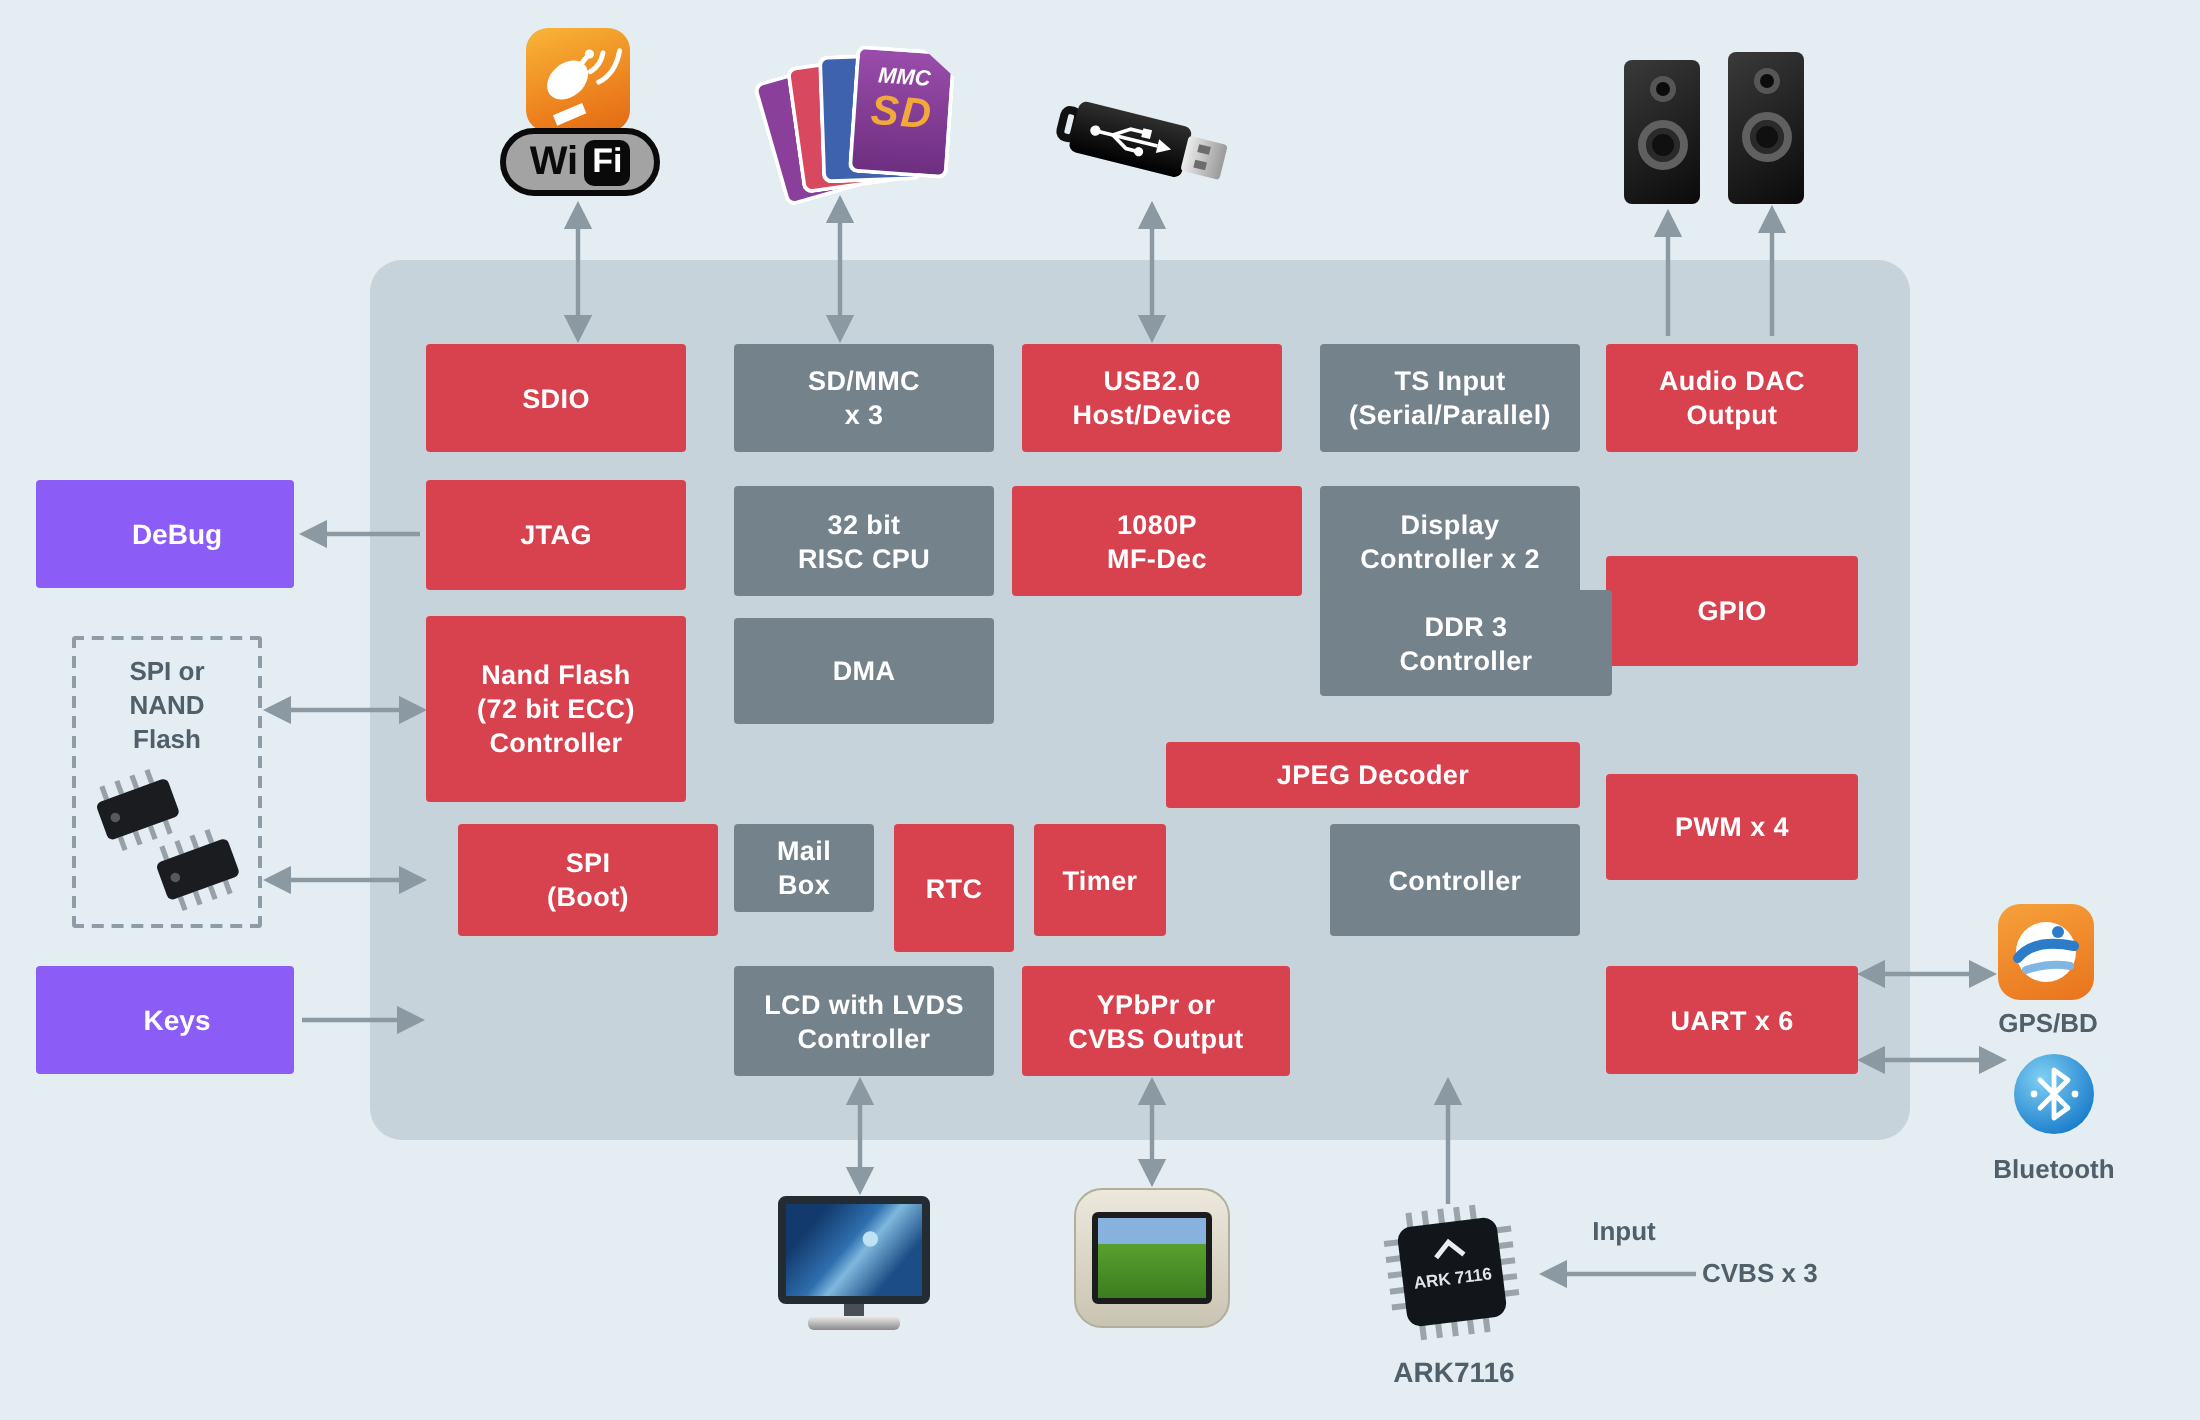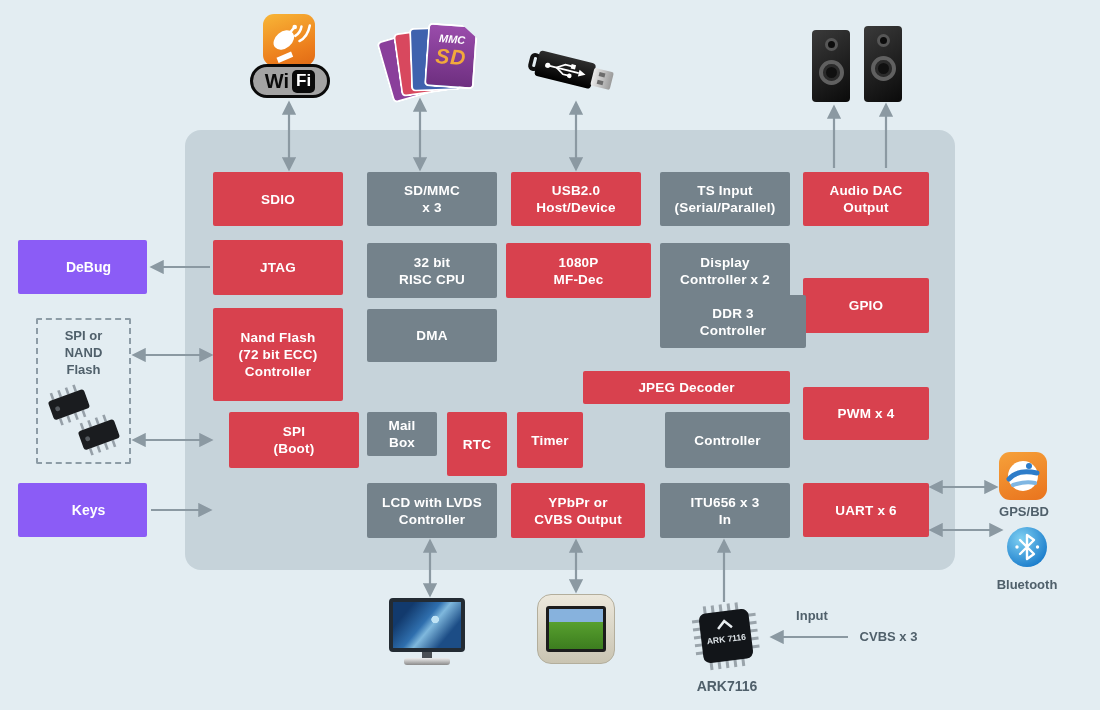--- a/index.html
+++ b/index.html
@@ -196,24 +196,20 @@
   </div>
 
   <div class="blk gray" style="left:367px;top:483px;width:130px;height:55px">
     <span>LCD with LVDS</span>
     <span>Controller</span>
   </div>
   <div class="blk red" style="left:511px;top:483px;width:134px;height:55px">
     <span>YPbPr or</span>
     <span>CVBS Output</span>
   </div>
-  <div class="blk gray" style="left:660px;top:483px;width:130px;height:55px">
-    <span>ITU656 x 3</span>
-    <span>In</span>
-  </div>
   <div class="blk red" style="left:803px;top:483px;width:126px;height:54px">
     <span>UART x 6</span>
   </div>
 
   <div class="ext" style="left:18px;top:240px;width:129px;height:54px">
     <span>DeBug</span>
   </div>
   <div class="ext" style="left:18px;top:483px;width:129px;height:54px">
     <span>Keys</span>
   </div>
@@ -243,21 +239,21 @@
       </g>
     </defs>
     <use href="#soic" transform="rotate(-20 24 23)"></use>
     <use href="#soic" transform="translate(30 30) rotate(-20 24 23)"></use>
   </svg>
 
   <div class="lbl" style="left:984px;top:504px;width:80px">GPS/BD</div>
   <div class="lbl" style="left:982px;top:577px;width:90px">Bluetooth</div>
   <div class="lbl" style="left:684px;top:678px;width:86px;font-size:14px">ARK7116</div>
   <div class="lbl" style="left:782px;top:608px;width:60px">Input</div>
-  <div class="lbl" style="left:851px;top:629px;width:75px;text-align:center">CVBS x 3</div>
+  <div class="lbl" style="left:851px;top:629px;width:75px;text-align:left">CVBS x 3</div>
 
   <div class="icon wifi-sat">
     <svg viewBox="0 0 50 50" width="52" height="52">
       <path d="M31 21 q5 -3 6 -9" stroke="#fff" stroke-width="2.4" fill="none" stroke-linecap="round"></path>
       <path d="M35 26 q8 -4 10 -15" stroke="#fff" stroke-width="2.4" fill="none" stroke-linecap="round"></path>
       <ellipse cx="20" cy="25" rx="11" ry="8" transform="rotate(-40 20 25)" fill="#fff"></ellipse>
       <line x1="21" y1="24" x2="30" y2="13" stroke="#fff" stroke-width="2.4" stroke-linecap="round"></line>
       <circle cx="30.5" cy="12.5" r="2.2" fill="#fff"></circle>
       <path d="M13 42 L27 36 L29 41 L15 47 Z" fill="#fff"></path>
     </svg>

